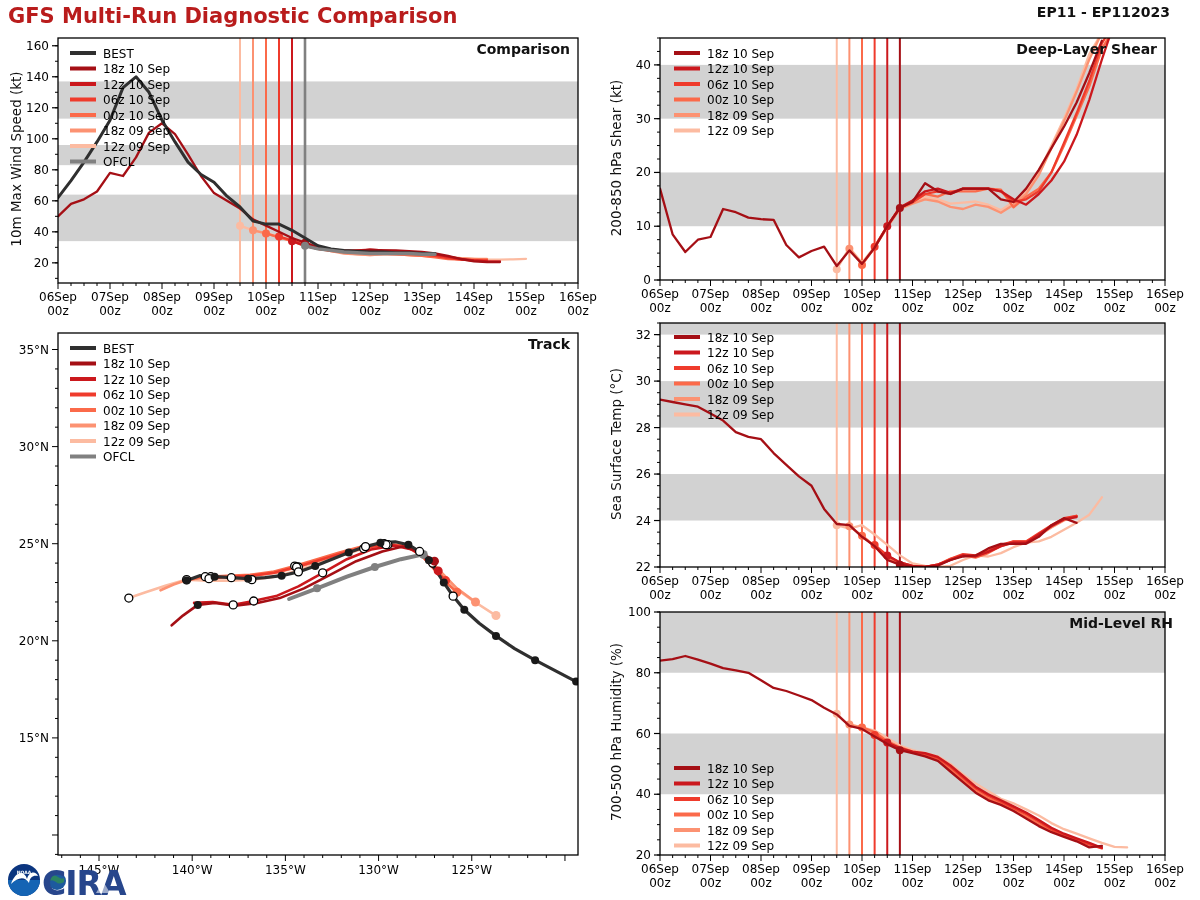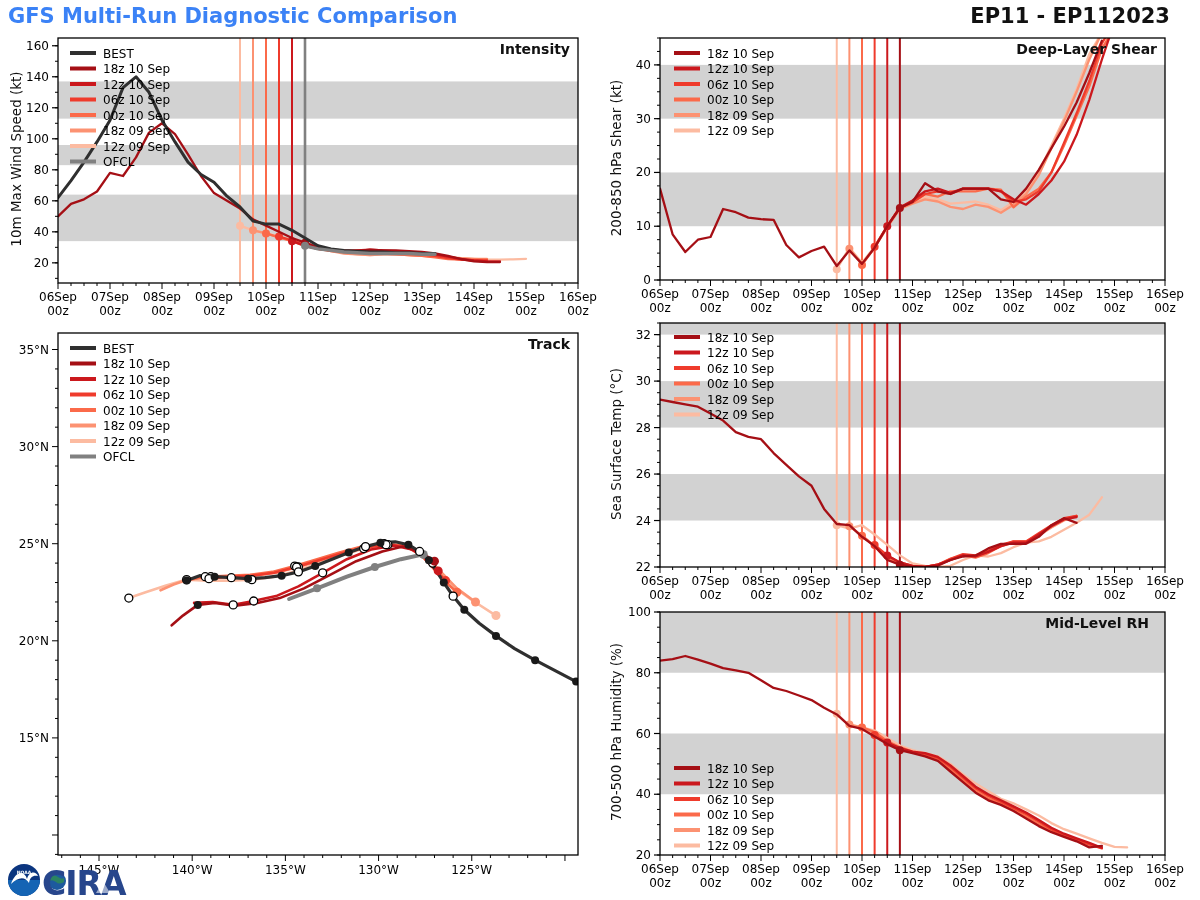--- a/index.html
+++ b/index.html
@@ -1,19 +1,19 @@
 <!DOCTYPE html>
 <html><head>
 <meta charset="utf-8">
 <style>
   html,body{margin:0;padding:0;background:#fff;}
   #fig{position:relative;width:1200px;height:900px;background:#fff;overflow:hidden;
        font-family:"DejaVu Sans","Liberation Sans",sans-serif;}
-  .main-title{position:absolute;top:4px;left:8px;font-size:21px;font-weight:bold;color:#3b82f6;}
-  .main-title-right{position:absolute;top:4px;right:30px;font-size:21px;font-weight:bold;color:#111;}
+  .main-title{position:absolute;top:4px;left:8px;font-size:21px;font-weight:bold;color:#b91c1c;}
+  .main-title-right{position:absolute;top:4px;right:30px;font-size:14px;font-weight:bold;color:#111;}
   .panel-title{position:absolute;font-size:14px;font-weight:bold;color:#111;text-align:right;}
   .ylab{position:absolute;font-size:13.5px;color:#111;text-align:center;transform:rotate(-90deg);}
   #plot{position:absolute;left:0;top:0;}
 </style>
 </head>
 <body>
 <div id="fig">
 
   <svg id="plot" width="1200" height="900">
       <g>
@@ -721,22 +721,22 @@
         <circle cx="57" cy="881" r="9" fill="#1d5a9e"></circle>
         <path d="M 50 877 q 5 -3 8 0 q 4 3 6 1 l 0 4 q -5 3 -8 0 q -4 -3 -6 -1 Z" fill="#2e8b57" opacity="0.85"></path>
         <text x="42" y="895" font-size="33" fill="#27468c" font-family="&quot;DejaVu Sans&quot;,&quot;Liberation Sans&quot;,sans-serif" font-weight="bold" letter-spacing="-1">CIRA</text>
         <path d="M 96 893 l 7 -12 l 7 12 Z" fill="#ffffff" opacity="0.55"></path>
       </g>
     </svg>
 
   <div class="main-title">GFS Multi-Run Diagnostic Comparison</div>
   <div class="main-title-right">EP11 - EP112023</div>
 
-  <div class="panel-title" style="left:58px;top:41px;width:512px;">Intensity</div>
+  <div class="panel-title" style="left:58px;top:41px;width:512px;">Comparison</div>
   <div class="panel-title" style="left:58px;top:336px;width:512px;">Track</div>
   <div class="panel-title" style="left:660px;top:41px;width:497px;">Deep-Layer Shear</div>
-  <div class="panel-title" style="left:624px;top:615px;width:497px;padding-left:28px;">Mid-Level RH</div>
+  <div class="panel-title" style="left:648px;top:615px;width:497px;padding-left:28px;">Mid-Level RH</div>
 
   <div class="ylab" style="left:-107px;top:151px;width:245px;">10m Max Wind Speed (kt)</div>
   <div class="ylab" style="left:495px;top:150px;width:242px;">200-850 hPa Shear (kt)</div>
   <div class="ylab" style="left:494px;top:436px;width:244px;">Sea Surface Temp (°C)</div>
   <div class="ylab" style="left:494px;top:724px;width:243px;">700-500 hPa Humidity (%)</div>
 </div>
 
 </body></html>

